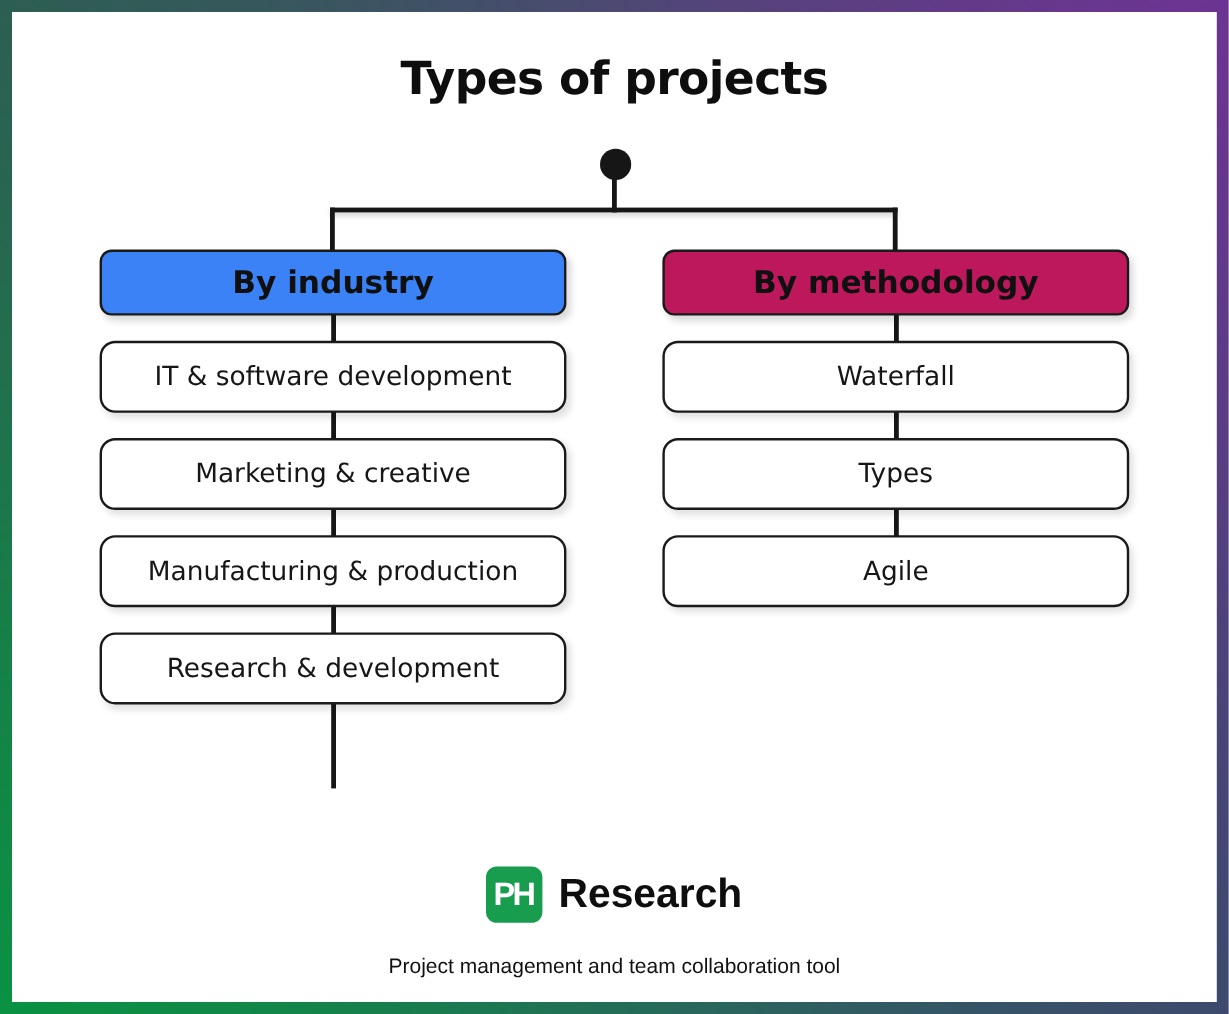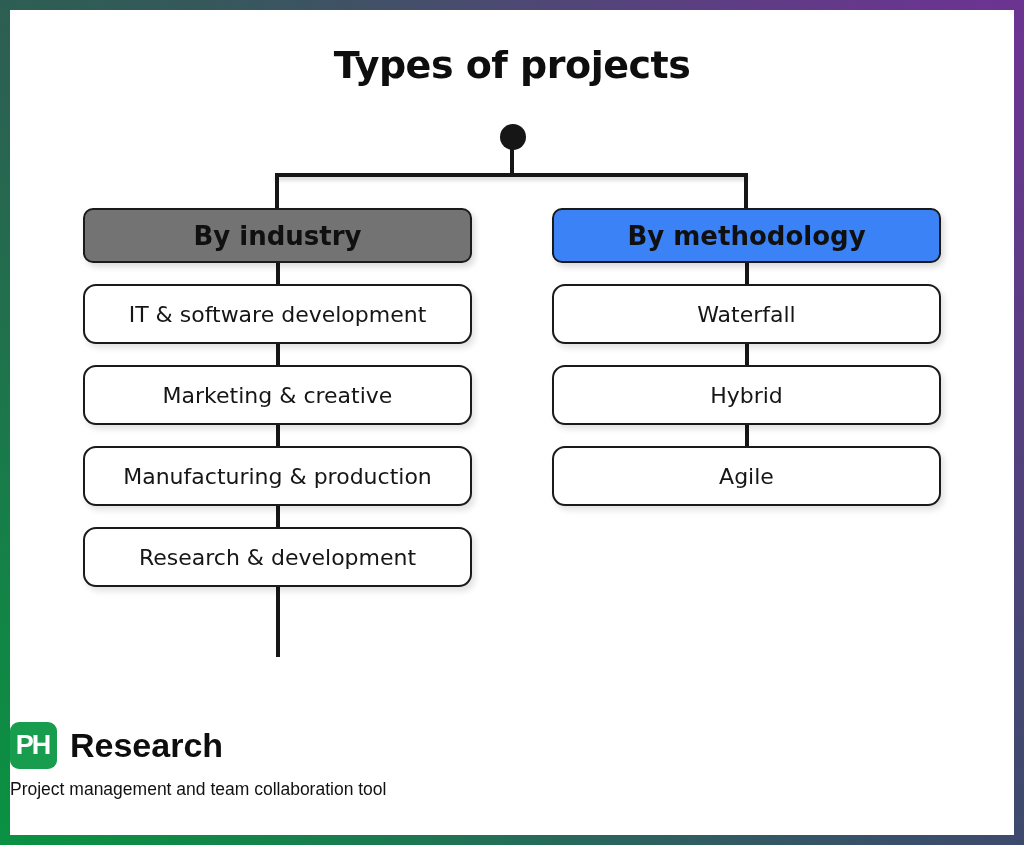--- a/index.html
+++ b/index.html
@@ -86,20 +86,22 @@
   .item-box:first-of-type { margin-top: 40px; }
 
   
   .footer {
     position: absolute;
     top: 712px;
     left: 0;
     width: 100%;
     display: flex;
     flex-direction: column;
+    align-items: center;
+    gap: 16px;
   }
   .brand-row { display: flex; align-items: center; gap: 13px; }
   .logo-badge {
     width: 47px;
     height: 47px;
     border-radius: 9px;
     background: #189c4d; 
     color: #ffffff;
     font-family: "Liberation Sans", sans-serif;
     font-weight: 700;
@@ -133,31 +135,31 @@
 
     <div class="root-dot" style="background: rgb(22, 22, 22);"></div>
     <div class="connector root-stem" style="background: rgb(22, 22, 22);"></div>
     <div class="connector h-line" style="background: rgb(22, 22, 22);"></div>
     <div class="connector stem-left" style="background: rgb(22, 22, 22);"></div>
     <div class="connector stem-right" style="background: rgb(22, 22, 22);"></div>
     <div class="connector colline-left" style="background: rgb(22, 22, 22);"></div>
     <div class="connector colline-right" style="background: rgb(22, 22, 22);"></div>
 
     <div class="column left">
-      <div class="header-box" style="background: #737373;">By industry</div>
+      <div class="header-box" style="background: #3b82f6;">By industry</div>
       <div class="item-box">IT &amp; software development</div>
       <div class="item-box">Marketing &amp; creative</div>
       <div class="item-box">Manufacturing &amp; production</div>
       <div class="item-box">Research &amp; development</div>
     </div>
 
     <div class="column right">
-      <div class="header-box" style="background: #3b82f6;">By methodology</div>
+      <div class="header-box" style="background: #be185d;">By methodology</div>
       <div class="item-box">Waterfall</div>
-      <div class="item-box">Hybrid</div>
+      <div class="item-box">Types</div>
       <div class="item-box">Agile</div>
     </div>
 
     <div class="footer">
       <div class="brand-row">
         <div class="logo-badge" style="background: rgb(24, 156, 77);">PH</div>
         <div class="brand-name">Research</div>
       </div>
       <div class="tagline">Project management and team collaboration tool</div>
     </div>

